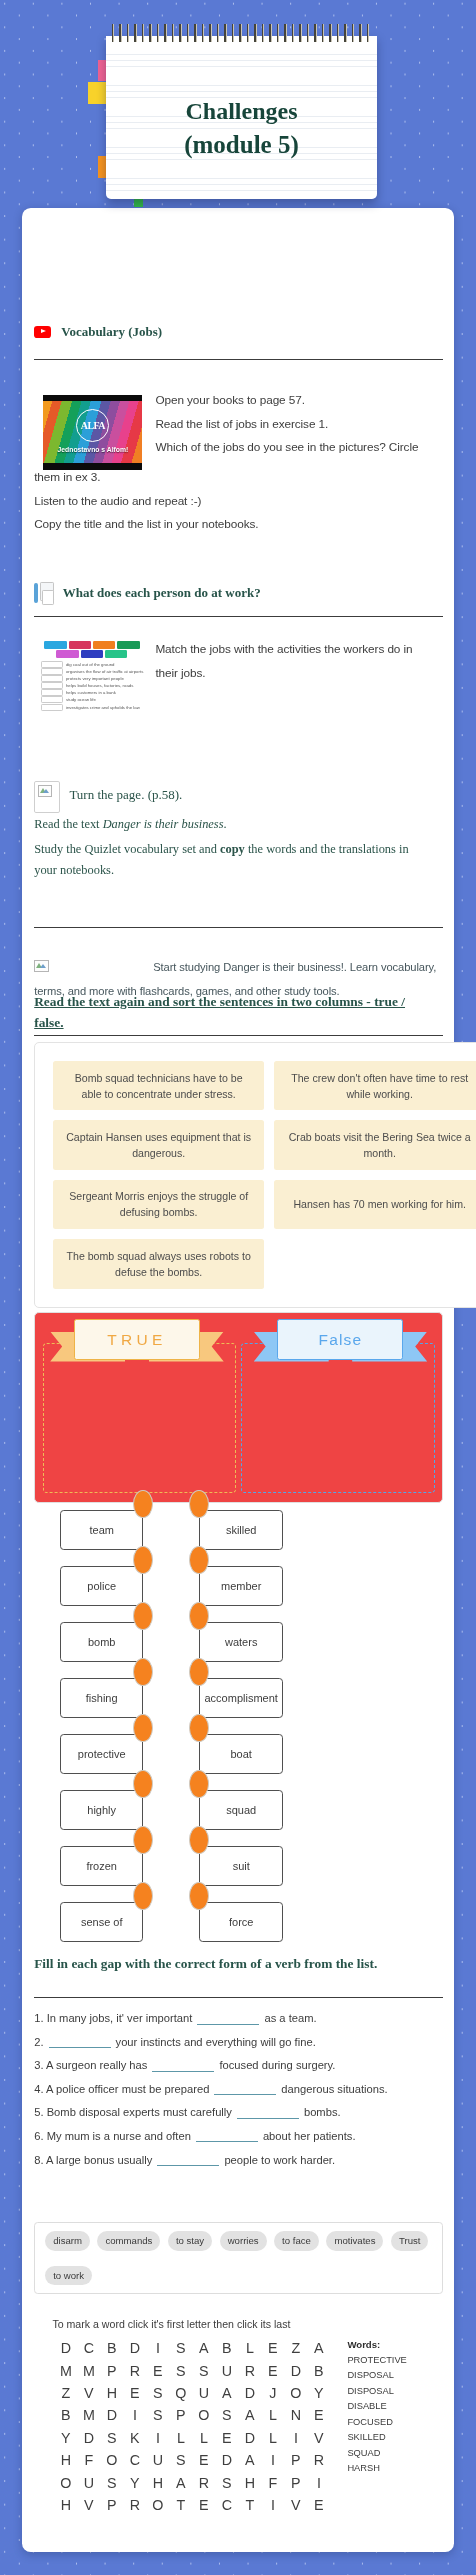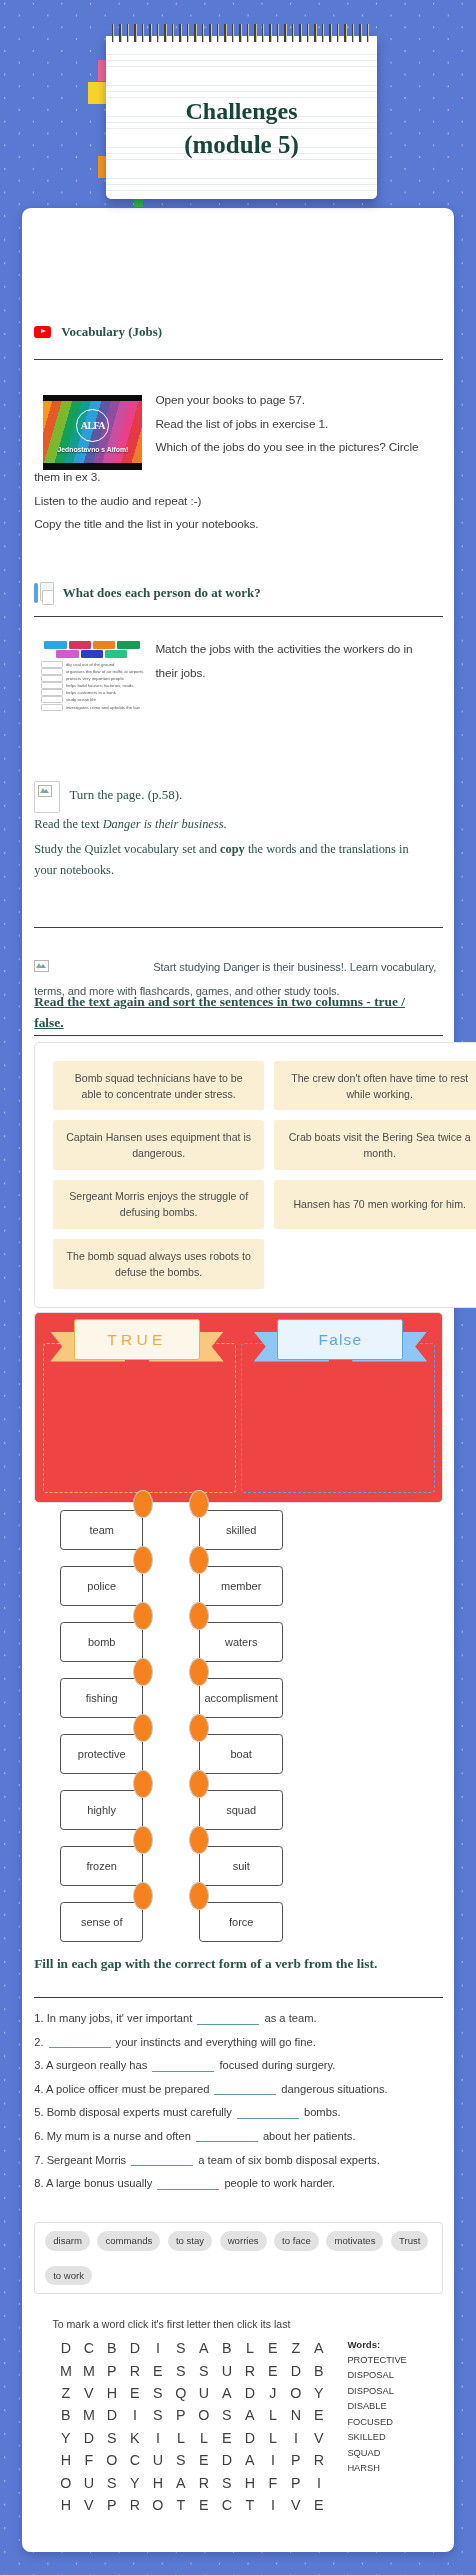--- a/index.html
+++ b/index.html
@@ -366,23 +366,20 @@
         </div>
 
         <div class="sentence">
           <span>5. Bomb disposal experts must carefully</span><span class="blank"></span><span>bombs.</span>
         </div>
 
         <div class="sentence">
           <span>6. My mum is a nurse and often</span><span class="blank"></span><span>about her patients.</span>
         </div>
 
-        <div class="sentence">
-          <span>7. Sergeant Morris</span><span class="blank"></span><span>a team of six bomb disposal experts.</span>
-        </div>
 
         <div class="sentence">
           <span>8. A large bonus usually</span><span class="blank"></span><span>people to work harder.</span>
         </div>
 
     </div>
 
     <div class="chips-box" style="top:2014px;">
 
         <span class="chip">disarm</span>

